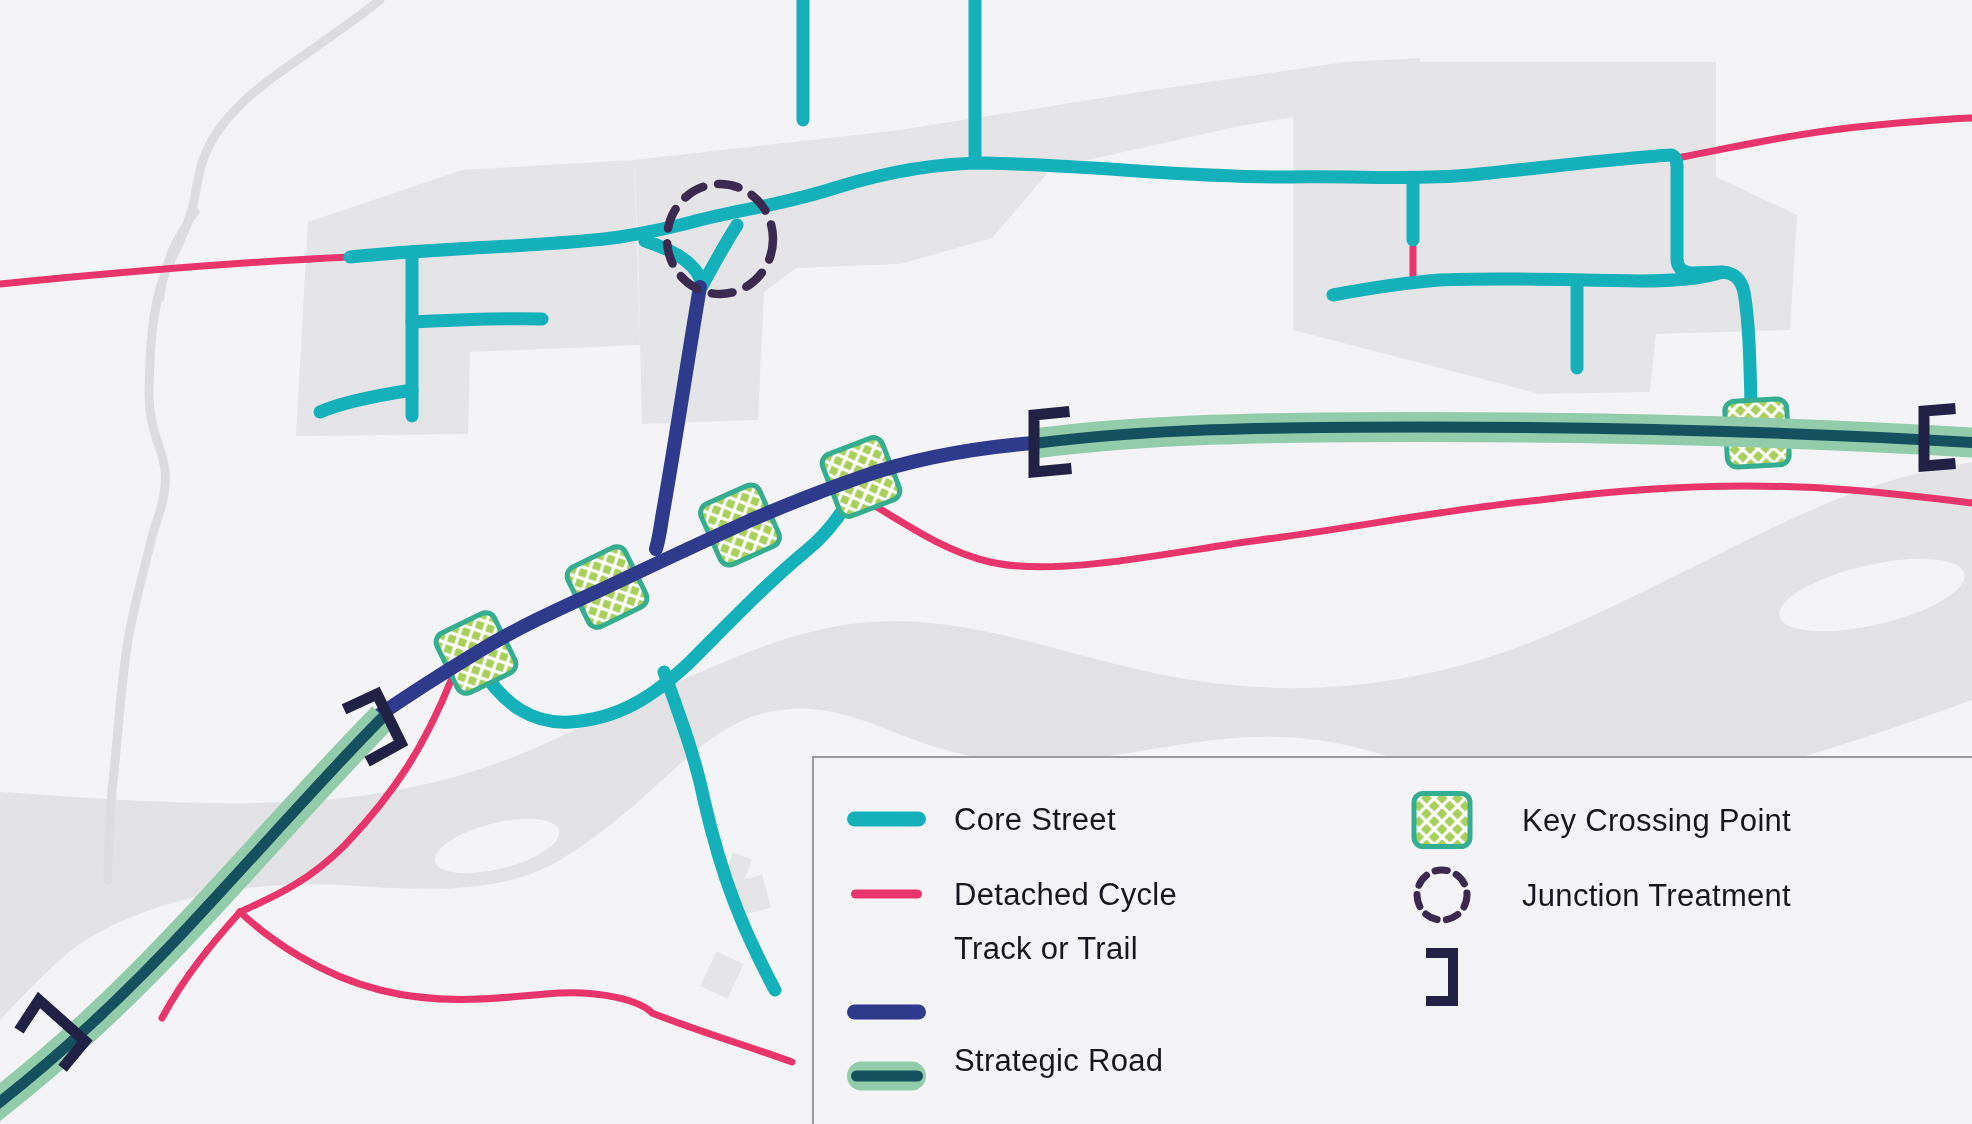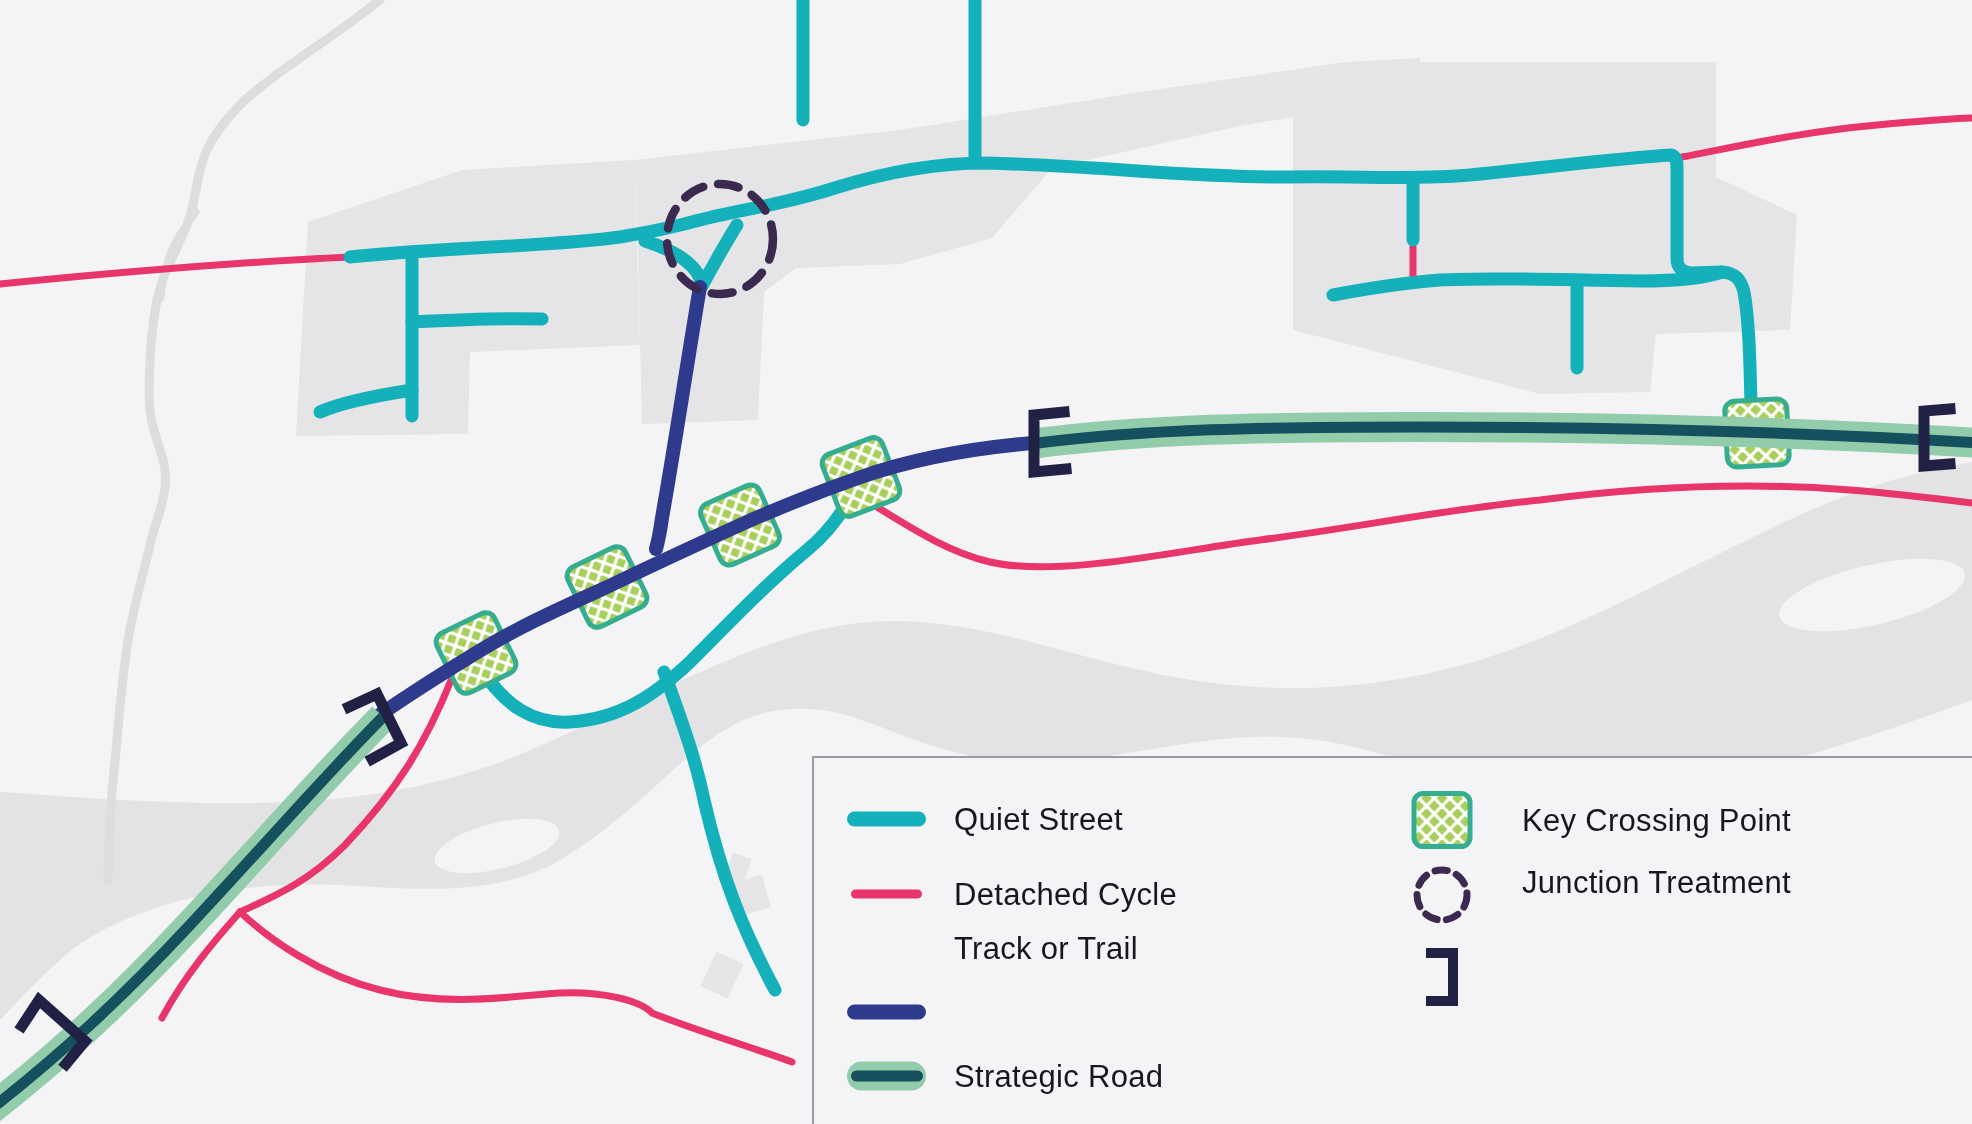--- a/index.html
+++ b/index.html
@@ -149,52 +149,52 @@
     </g>
 
     <ellipse cx="720" cy="239" rx="53" ry="55" fill="none" style="stroke:var(--junction,#3b2950)" stroke-width="8.5" stroke-dasharray="21 15" stroke-linecap="round"></ellipse>
   </svg>
 
   <div class="legend">
 
     <div class="litem lswatch" style="top:61px">
       <div class="sw-line sw-quiet"></div>
     </div>
-    <div class="litem llabel llabel-left" style="top:61px">Quiet Street</div>
+    <div class="litem llabel llabel-left" style="top:61px">Core Street</div>
 
     <div class="litem lswatch" style="top:136px">
       <div class="sw-line sw-cycle"></div>
     </div>
     <div class="litem llabel llabel-left" style="top:136px">Detached Cycle</div>
     <div class="litem llabel llabel-left" style="top:190px">Track or Trail</div>
 
     <div class="litem lswatch" style="top:254px">
       <div class="sw-line sw-core"></div>
     </div>
 
     <div class="litem lswatch" style="top:318px">
       <div class="sw-strategic-casing">
           <div class="sw-strategic-core"></div>
         </div>
     </div>
-    <div class="litem llabel llabel-left" style="top:318px">Strategic Road</div>
+    <div class="litem llabel llabel-left" style="top:302px">Strategic Road</div>
 
     <div class="litem licon" style="top:62px">
       <svg width="62" height="59">
         <rect x="3" y="3" width="56" height="53" rx="9" fill="url(#xh)" style="stroke:var(--crossing-border,#35ad90)" stroke-width="5"></rect>
       </svg>
     </div>
     <div class="litem llabel llabel-right" style="top:62px">Key Crossing Point</div>
 
     <div class="litem licon" style="top:137px">
       <svg width="64" height="64">
         <circle cx="32" cy="32" r="25" fill="none" style="stroke:var(--junction,#3b2950)" stroke-width="7" stroke-dasharray="12.5 9.5" stroke-linecap="round"></circle>
       </svg>
     </div>
-    <div class="litem llabel llabel-right" style="top:124px">Junction Treatment</div>
+    <div class="litem llabel llabel-right" style="top:137px">Junction Treatment</div>
 
     <div class="litem licon" style="top:219px">
       <svg width="40" height="62">
         <path d="M 9,7 L 31,7 L 31,55 L 9,55" fill="none" style="stroke:var(--gateway,#212145)" stroke-width="10" stroke-linecap="square"></path>
       </svg>
     </div>
 
   </div>
 </div>
 

